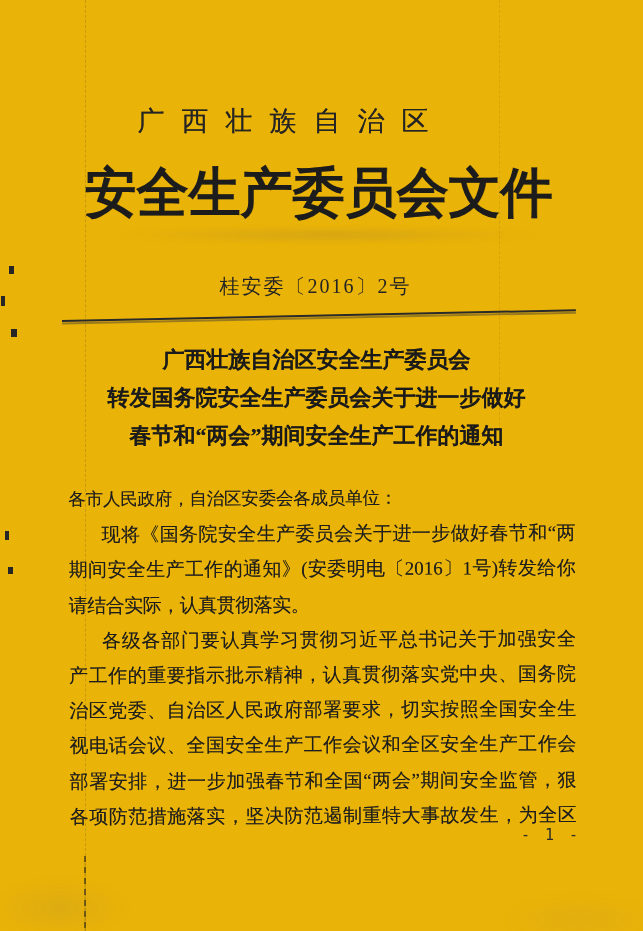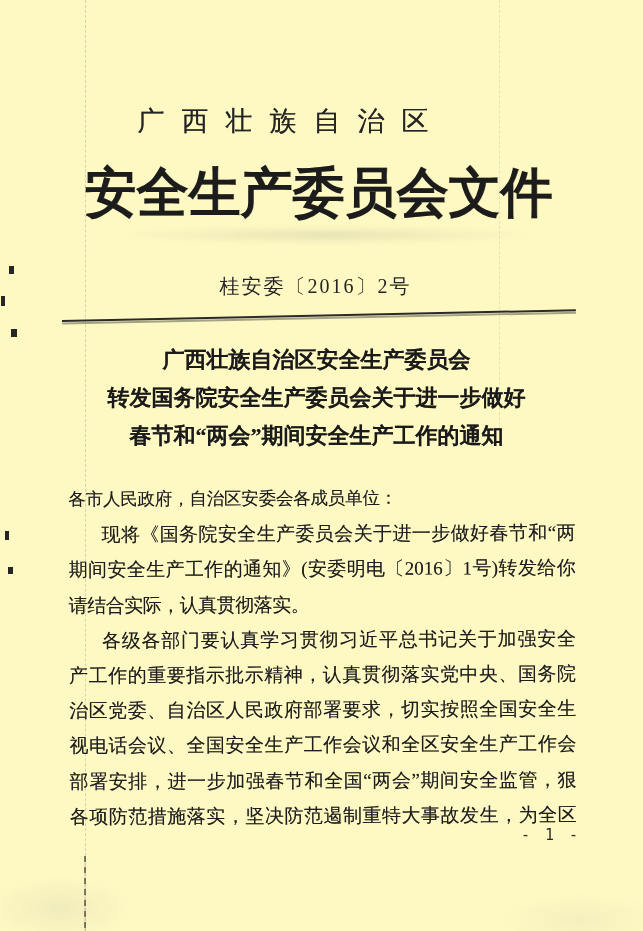--- a/index.html
+++ b/index.html
@@ -1,18 +1,18 @@
 <!DOCTYPE html>
 <html><head>
 <meta charset="utf-8">
 <style>
   html,body{margin:0;padding:0;background:#e8e6e2;}
   .paper{
     position:relative;width:643px;height:931px;margin:0 auto;
-    background:#fef9c3;overflow:hidden;
+    background:#eab308;overflow:hidden;
     font-family:"Liberation Serif","DejaVu Serif",serif;
     color:#1f1f1f;
   }
   
   .fold{position:absolute;width:0;border-left:1px dashed rgba(40,40,40,.18);}
   .fold-left{left:85px;top:0;height:931px;}
   .fold-left-dark{position:absolute;left:84px;top:856px;width:2px;height:75px;
     background:repeating-linear-gradient(to bottom,rgba(20,20,20,.55) 0 6px,rgba(20,20,20,.08) 6px 11px);}
   .fold-right{left:499px;top:0;height:430px;border-left:1px dashed rgba(40,40,40,.10);}
   .speck{position:absolute;background:#262626;}

